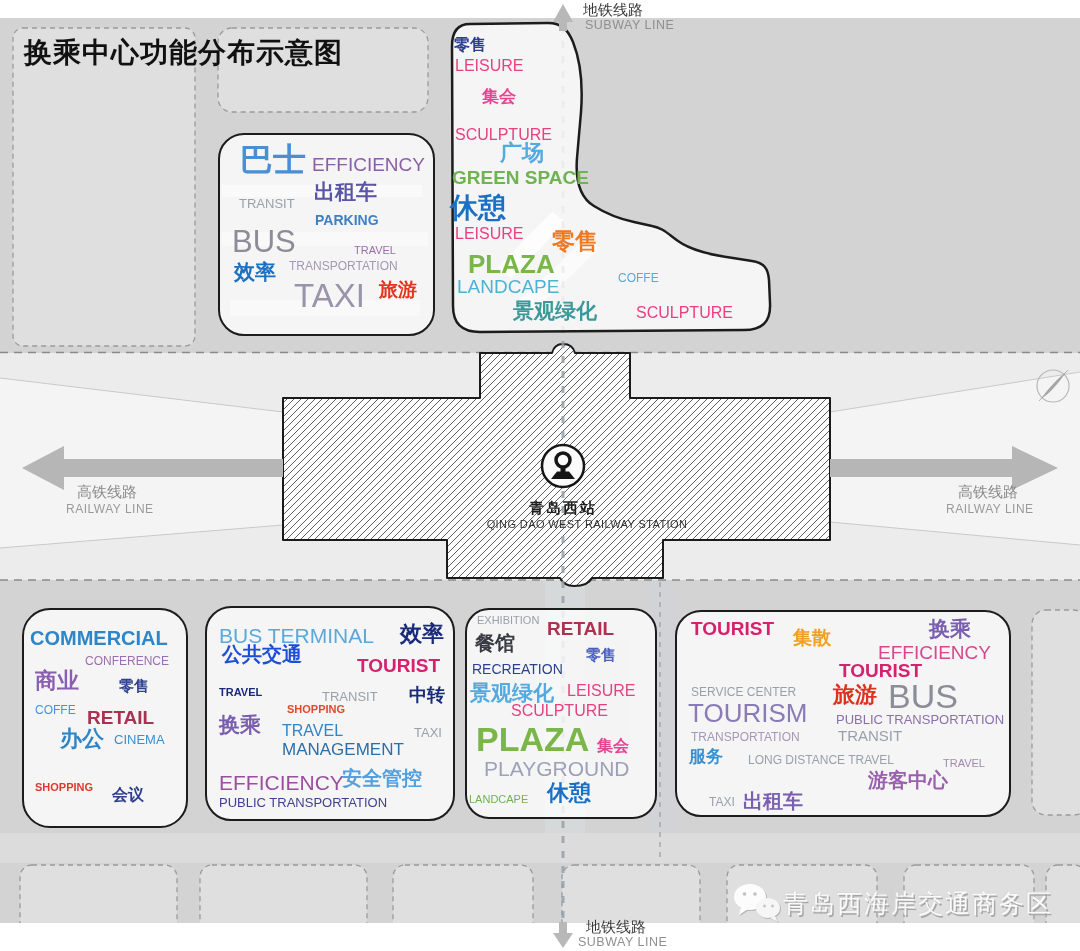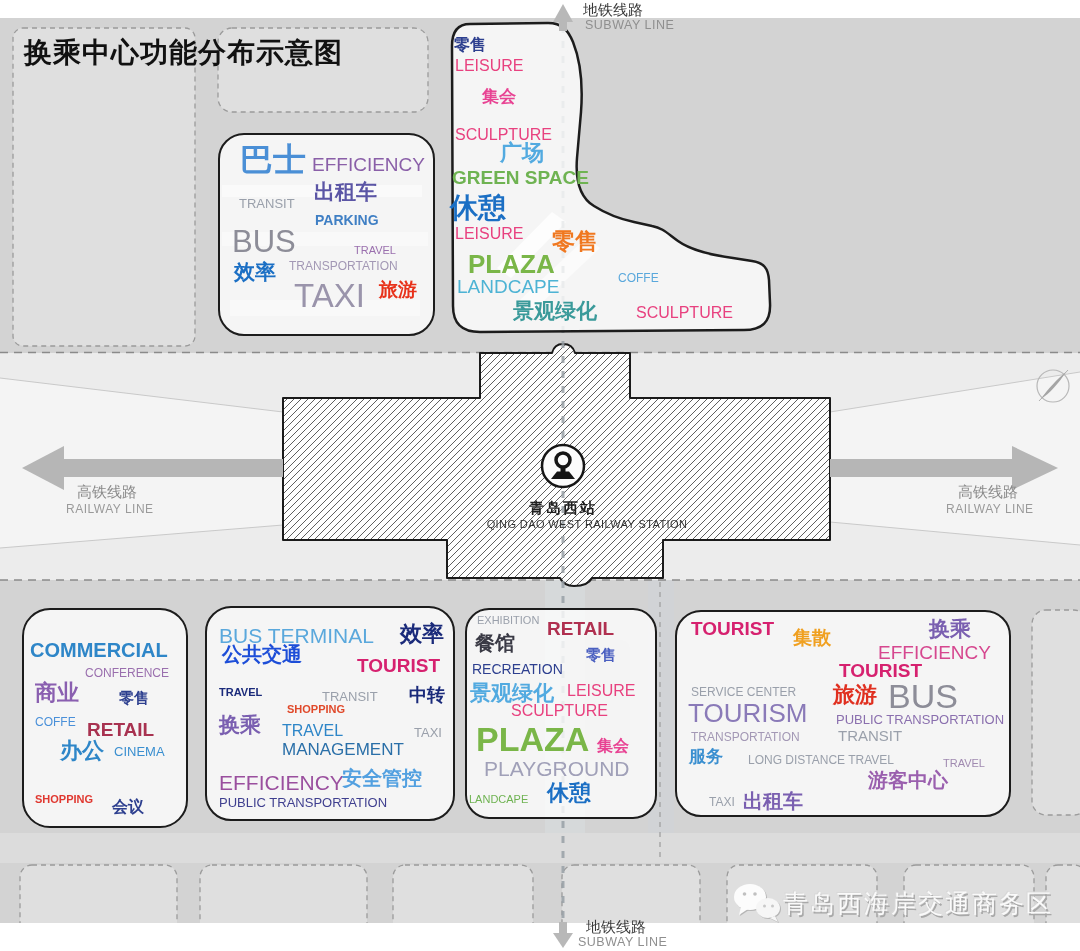--- a/index.html
+++ b/index.html
@@ -160,21 +160,21 @@
       <span class="w" style="left: 5px; top: 206px; font-size: 16px; color: rgb(232, 65, 127);">LEISURE</span>
       <span class="w b" style="left: 102px; top: 210px; font-size: 23px; color: rgb(240, 120, 32);">零售</span>
       <span class="w b" style="left: 18px; top: 231px; font-size: 26px; color: rgb(122, 182, 72);">PLAZA</span>
       <span class="w" style="left: 7px; top: 257px; font-size: 19px; color: rgb(77, 179, 212);">LANDCAPE</span>
       <span class="w" style="left: 168px; top: 252px; font-size: 12px; color: rgb(90, 168, 220);">COFFE</span>
       <span class="w b" style="left: 63px; top: 280px; font-size: 21px; color: rgb(58, 154, 154);">景观绿化</span>
       <span class="w" style="left: 186px; top: 285px; font-size: 16px; color: rgb(232, 65, 127);">SCULPTURE</span>
     </div>
 
   <div class="cloud" style="left:22px;top:608px;width:162px;height:216px;border-radius:28px;">
-    <div class="wordbox" style="left:0;top:12px;width:162px;height:216px;">
+    <div class="wordbox" style="left:0;top:0;width:162px;height:216px;">
         <span class="w b" style="left: 6px; top: 18px; font-size: 20px; color: rgb(46, 134, 200);">COMMERCIAL</span>
         <span class="w" style="left: 61px; top: 45px; font-size: 12px; color: rgb(154, 111, 174);">CONFERENCE</span>
         <span class="w b" style="left: 11px; top: 60px; font-size: 22px; color: rgb(138, 95, 176);">商业</span>
         <span class="w b" style="left: 95px; top: 68px; font-size: 15px; color: rgb(45, 63, 143);">零售</span>
         <span class="w" style="left: 11px; top: 94px; font-size: 12px; color: rgb(74, 144, 217);">COFFE</span>
         <span class="w b" style="left: 63px; top: 98px; font-size: 19px; color: rgb(168, 50, 80);">RETAIL</span>
         <span class="w b" style="left: 36px; top: 118px; font-size: 22px; color: rgb(46, 134, 200);">办公</span>
         <span class="w" style="left: 90px; top: 123px; font-size: 13px; color: rgb(58, 143, 208);">CINEMA</span>
         <span class="w b" style="left: 11px; top: 172px; font-size: 11px; color: rgb(224, 56, 48);">SHOPPING</span>
         <span class="w b" style="left: 88px; top: 177px; font-size: 16px; color: rgb(45, 63, 143);">会议</span>

